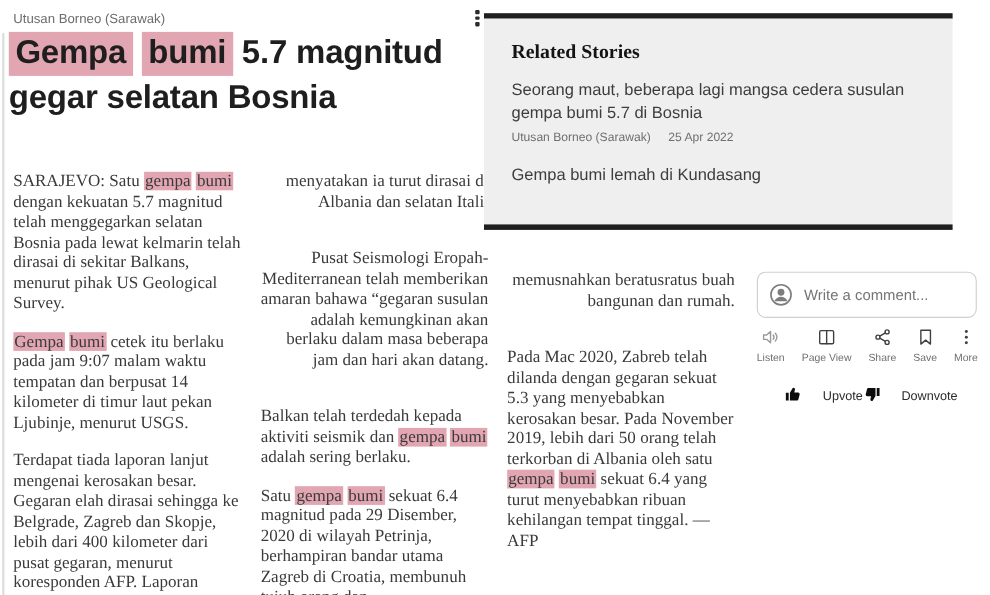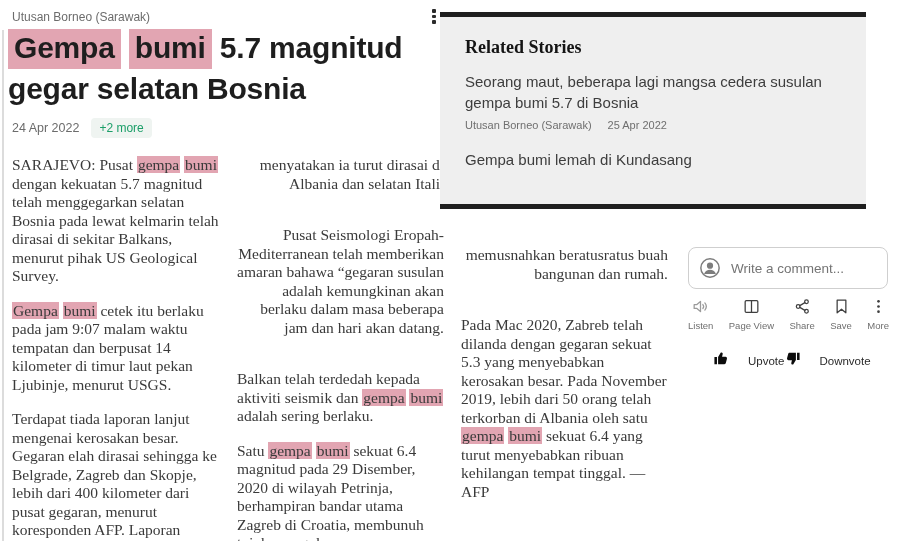--- a/index.html
+++ b/index.html
@@ -71,27 +71,23 @@
 
 <div id="app" style="--hl:#e2a5b2; --green:#1a9e68;">
 
   <div class="edge-line"></div>
 
   <div class="source">Utusan Borneo (Sarawak)</div>
   <div class="kebab" title="">
     <span style="display:contents"><i></i><i></i><i></i></span>
   </div>
   <h1 class="title"><span class="hl">Gempa</span><span> </span><span class="hl">bumi</span><span> 5.7 magnitud gegar selatan Bosnia</span></h1>
-  <div class="date-row">
-    <span class="date">24 Apr 2022</span>
-    <span class="more-badge">+2 more</span>
-  </div>
 
   <div class="col" id="col1">
-      <p><span>SARAJEVO: Pusat </span><span class="hl">gempa</span><span> </span><span class="hl">bumi</span><span> dengan kekuatan 5.7 magnitud telah menggegarkan selatan Bosnia pada lewat kelmarin telah dirasai di sekitar Balkans, menurut pihak US Geological Survey.</span></p>
+      <p><span>SARAJEVO: Satu </span><span class="hl">gempa</span><span> </span><span class="hl">bumi</span><span> dengan kekuatan 5.7 magnitud telah menggegarkan selatan Bosnia pada lewat kelmarin telah dirasai di sekitar Balkans, menurut pihak US Geological Survey.</span></p>
       <p><span class="hl">Gempa</span><span> </span><span class="hl">bumi</span><span> cetek itu berlaku pada jam 9:07 malam waktu tempatan dan berpusat 14 kilometer di timur laut pekan Ljubinje, menurut USGS.</span></p>
       <p><span>Terdapat tiada laporan lanjut mengenai kerosakan besar. Gegaran elah dirasai sehingga ke Belgrade, Zagreb dan Skopje, lebih dari 400 kilometer dari pusat gegaran, menurut koresponden AFP. Laporan kepada USGS</span></p>
     </div>
   <div class="col" id="col2">
       <p class="lg"><span>menyatakan ia turut dirasai di Albania dan selatan Itali.</span></p>
       <p class="lg"><span>Pusat Seismologi Eropah-Mediterranean telah memberikan amaran bahawa “gegaran susulan adalah kemungkinan akan berlaku dalam masa beberapa jam dan hari akan datang.</span></p>
       <p><span>Balkan telah terdedah kepada aktiviti seismik dan </span><span class="hl">gempa</span><span> </span><span class="hl">bumi</span><span> adalah sering berlaku.</span></p>
       <p><span>Satu </span><span class="hl">gempa</span><span> </span><span class="hl">bumi</span><span> sekuat 6.4 magnitud pada 29 Disember, 2020 di wilayah Petrinja, berhampiran bandar utama Zagreb di Croatia, membunuh tujuh orang dan</span></p>
     </div>
   <div class="col" id="col3">

